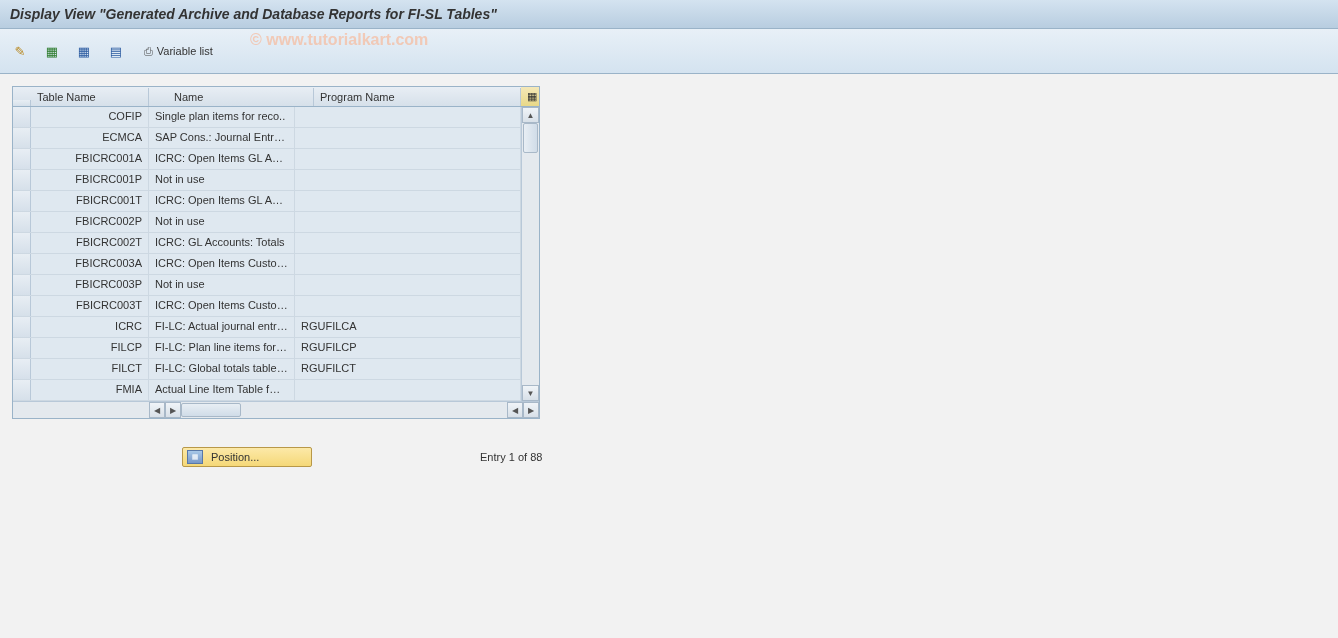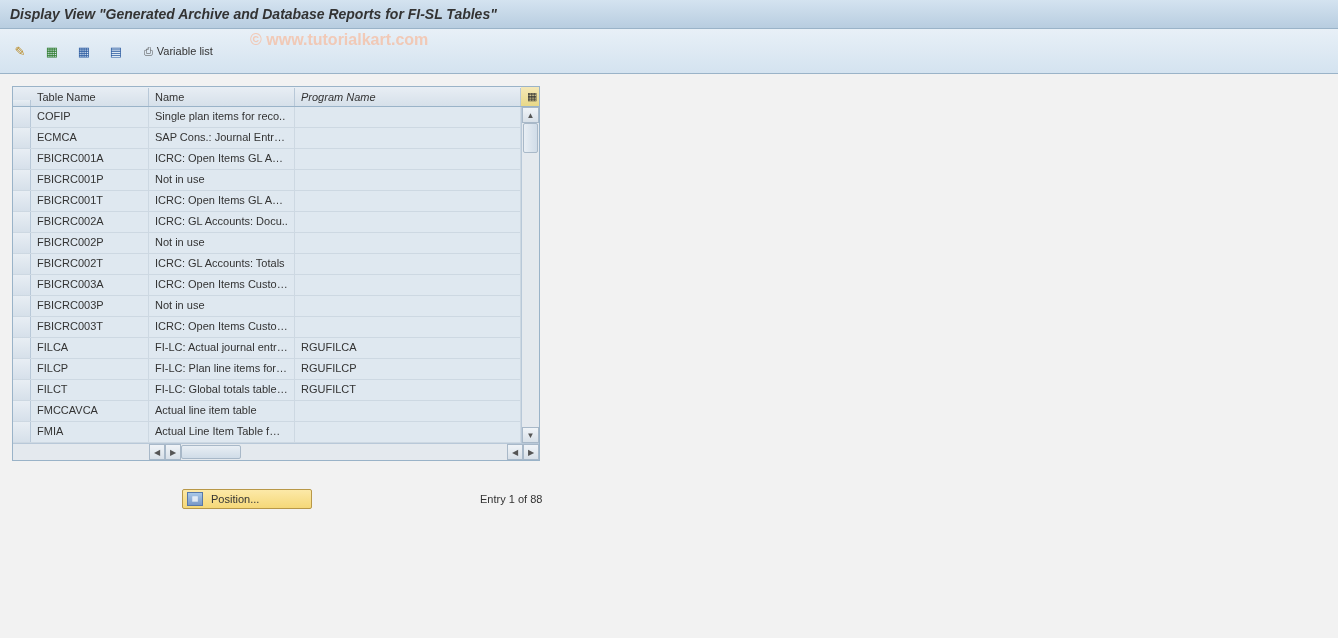--- a/index.html
+++ b/index.html
@@ -71,22 +71,22 @@
       align-items: flex-end;
     }
     .hcell {
       padding: 3px 6px;
       border-right: 1px solid #b8c8d8;
       color: #333;
       font-size: 11px;
     }
     .hsel { width: 18px; background: linear-gradient(to bottom,#e8eef4,#d6e0ea); }
     .hc1 { width: 118px; }
-    .hc2 { width: 146px; }
-    .hc3 { flex: 1; font-style: italic; }
+    .hc2 { width: 146px; margin-left: 19px; }
+    .hc3 { flex: 1; }
     .hcfg {
       width: 18px;
       text-align: center;
       cursor: pointer;
       border-right: none;
       background: linear-gradient(to bottom,#f4e8b8,#e8d888);
     }
     .grid-body-wrap { display: flex; }
     .grid-body { flex: 1; }
     .row { display: flex; border-bottom: 1px solid #cdd8e2; height: 21px; }
@@ -98,21 +98,21 @@
     }
     .cell {
       padding: 3px 6px;
       border-right: 1px solid #cdd8e2;
       background: #dfe8f0;
       color: #333;
       overflow: hidden;
       white-space: nowrap;
       text-overflow: ellipsis;
     }
-    .c1 { width: 118px; }
+    .c1 { width: 118px; text-align: right; }
     .c2 { width: 146px; }
     .c3 { flex: 1; }
     .vscroll {
       width: 18px;
       background: #e4e9ee;
       border-left: 1px solid #b8c8d8;
       display: flex;
       flex-direction: column;
     }
     .sbtn {
@@ -253,26 +253,20 @@
             <div class="cell c3"></div>
           </div>
           <div class="row">
             <div class="rsel"></div>
             <div class="cell c1">FBICRC001T</div>
             <div class="cell c2">ICRC: Open Items GL Ac…</div>
             <div class="cell c3"></div>
           </div>
           <div class="row">
             <div class="rsel"></div>
-            <div class="cell c1">FBICRC002A</div>
-            <div class="cell c2">ICRC: GL Accounts: Docu..</div>
-            <div class="cell c3"></div>
-          </div>
-          <div class="row">
-            <div class="rsel"></div>
             <div class="cell c1">FBICRC002P</div>
             <div class="cell c2">Not in use</div>
             <div class="cell c3"></div>
           </div>
           <div class="row">
             <div class="rsel"></div>
             <div class="cell c1">FBICRC002T</div>
             <div class="cell c2">ICRC: GL Accounts: Totals</div>
             <div class="cell c3"></div>
           </div>
@@ -289,41 +283,35 @@
             <div class="cell c3"></div>
           </div>
           <div class="row">
             <div class="rsel"></div>
             <div class="cell c1">FBICRC003T</div>
             <div class="cell c2">ICRC: Open Items Custo…</div>
             <div class="cell c3"></div>
           </div>
           <div class="row">
             <div class="rsel"></div>
-            <div class="cell c1">FILCA</div>
+            <div class="cell c1">ICRC</div>
             <div class="cell c2">FI-LC: Actual journal entr…</div>
             <div class="cell c3">RGUFILCA</div>
           </div>
           <div class="row">
             <div class="rsel"></div>
             <div class="cell c1">FILCP</div>
             <div class="cell c2">FI-LC: Plan line items for …</div>
             <div class="cell c3">RGUFILCP</div>
           </div>
           <div class="row">
             <div class="rsel"></div>
             <div class="cell c1">FILCT</div>
             <div class="cell c2">FI-LC: Global totals table …</div>
             <div class="cell c3">RGUFILCT</div>
-          </div>
-          <div class="row">
-            <div class="rsel"></div>
-            <div class="cell c1">FMCCAVCA</div>
-            <div class="cell c2">Actual line item table</div>
-            <div class="cell c3"></div>
           </div>
           <div class="row">
             <div class="rsel"></div>
             <div class="cell c1">FMIA</div>
             <div class="cell c2">Actual Line Item Table f…</div>
             <div class="cell c3"></div>
           </div>
         </div>
       <div class="vscroll">
         <div class="sbtn">▲</div>

